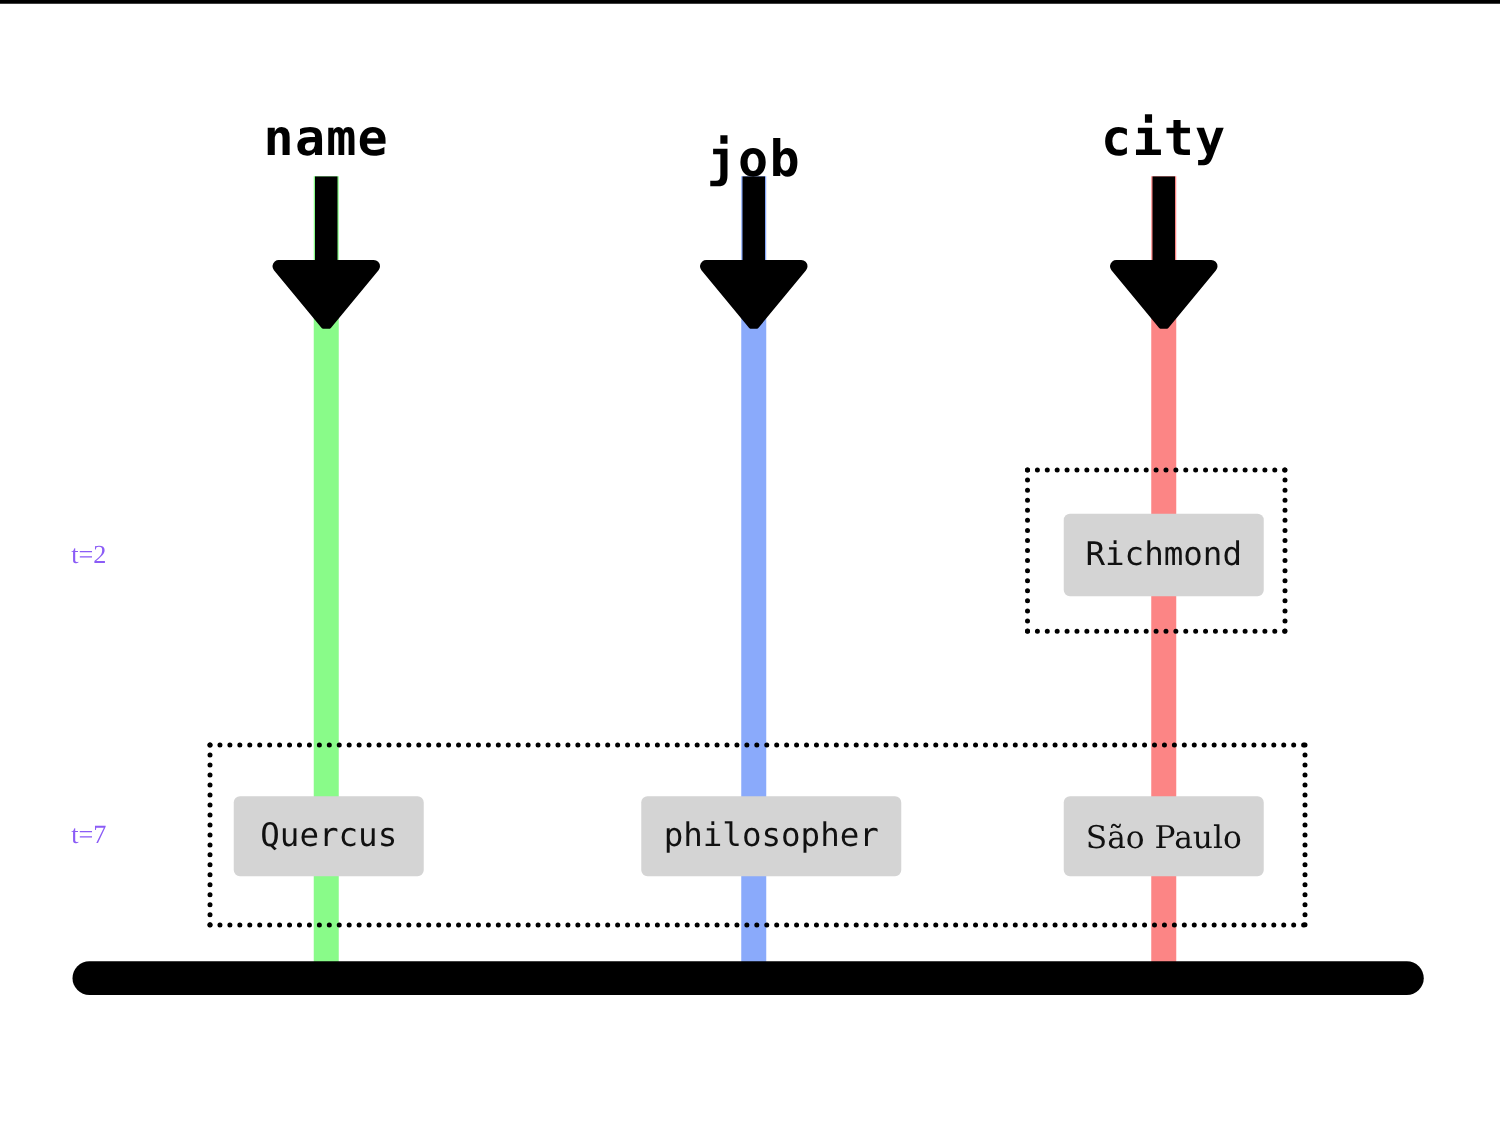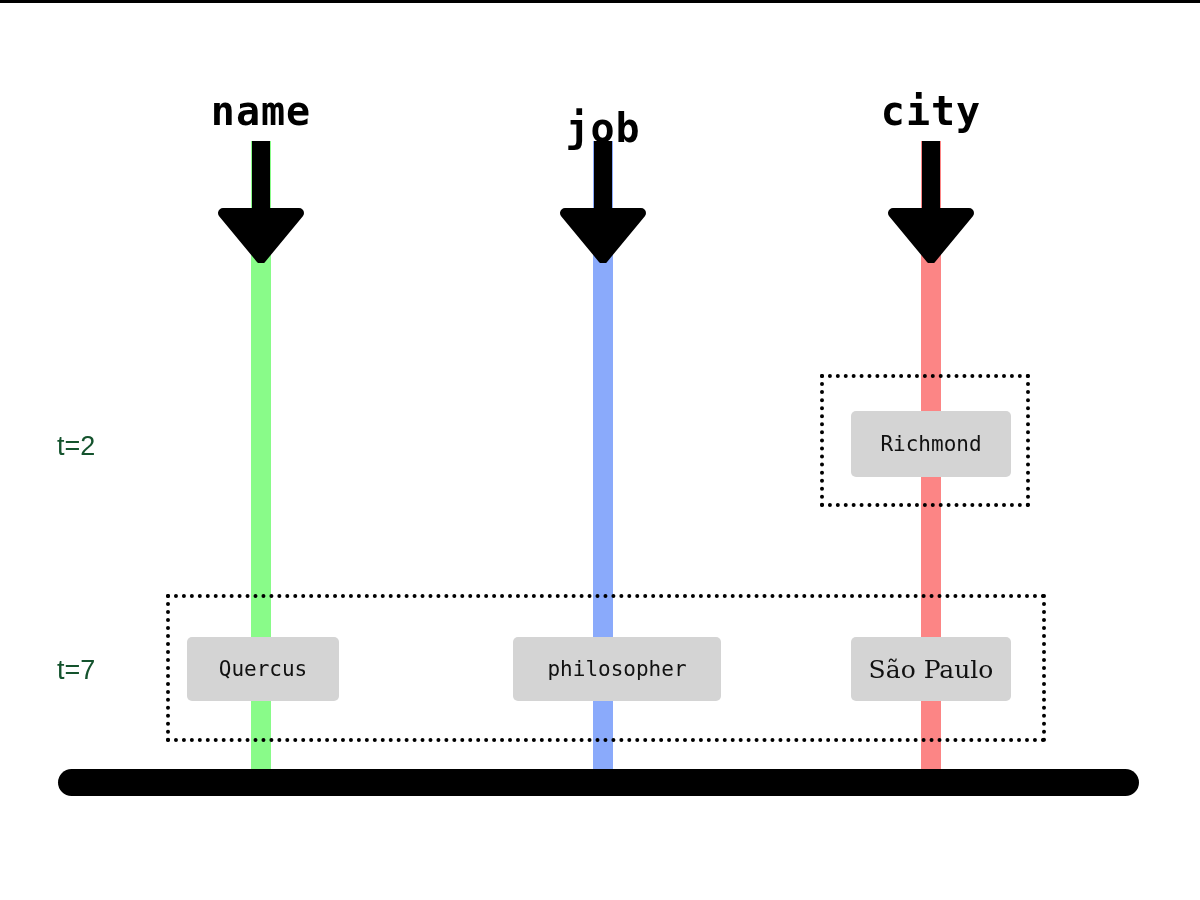--- a/index.html
+++ b/index.html
@@ -64,39 +64,39 @@
     border: 4px dotted #000000;
     box-sizing: border-box;
     background: transparent;
   }
   .box-t2 { left: 820px; top: 371px; width: 210px; height: 133px; }
   .box-t1 { left: 166px; top: 591px; width: 880px; height: 148px; }
 
   
   .t-label {
     position: absolute;
-    font-family: Liberation Sans, sans-serif;
-    font-size: 27px;
-    color: #14532d;
+    font-family: Liberation Serif, serif;
+    font-size: 21px;
+    color: #8b5cf6;
     white-space: nowrap;
     line-height: 1;
   }
   .t-label-2 { left: 57px; top: 430px; }
   .t-label-1 { left: 57px; top: 654px; }
 
   
   .chip {
     position: absolute;
     background: #d4d4d4;
     border-radius: 5px;
     display: flex;
     align-items: center;
     justify-content: center;
     font-family: "DejaVu Sans Mono", "Liberation Mono", monospace;
-    font-size: 21px;
+    font-size: 26px;
     color: #111111;
     white-space: nowrap;
     letter-spacing: 0px;
   }
   .chip-richmond   { left: 851px; top: 408px; width: 160px; height: 66px; }
   .chip-quercus    { left: 187px; top: 634px; width: 152px; height: 64px; }
   .chip-philosopher{ left: 513px; top: 634px; width: 208px; height: 64px; }
   .chip-saopaulo   { left: 851px; top: 634px; width: 160px; height: 64px;
                      font-family: "DejaVu Serif", "Liberation Serif", serif;
                      font-size: 25px; }

